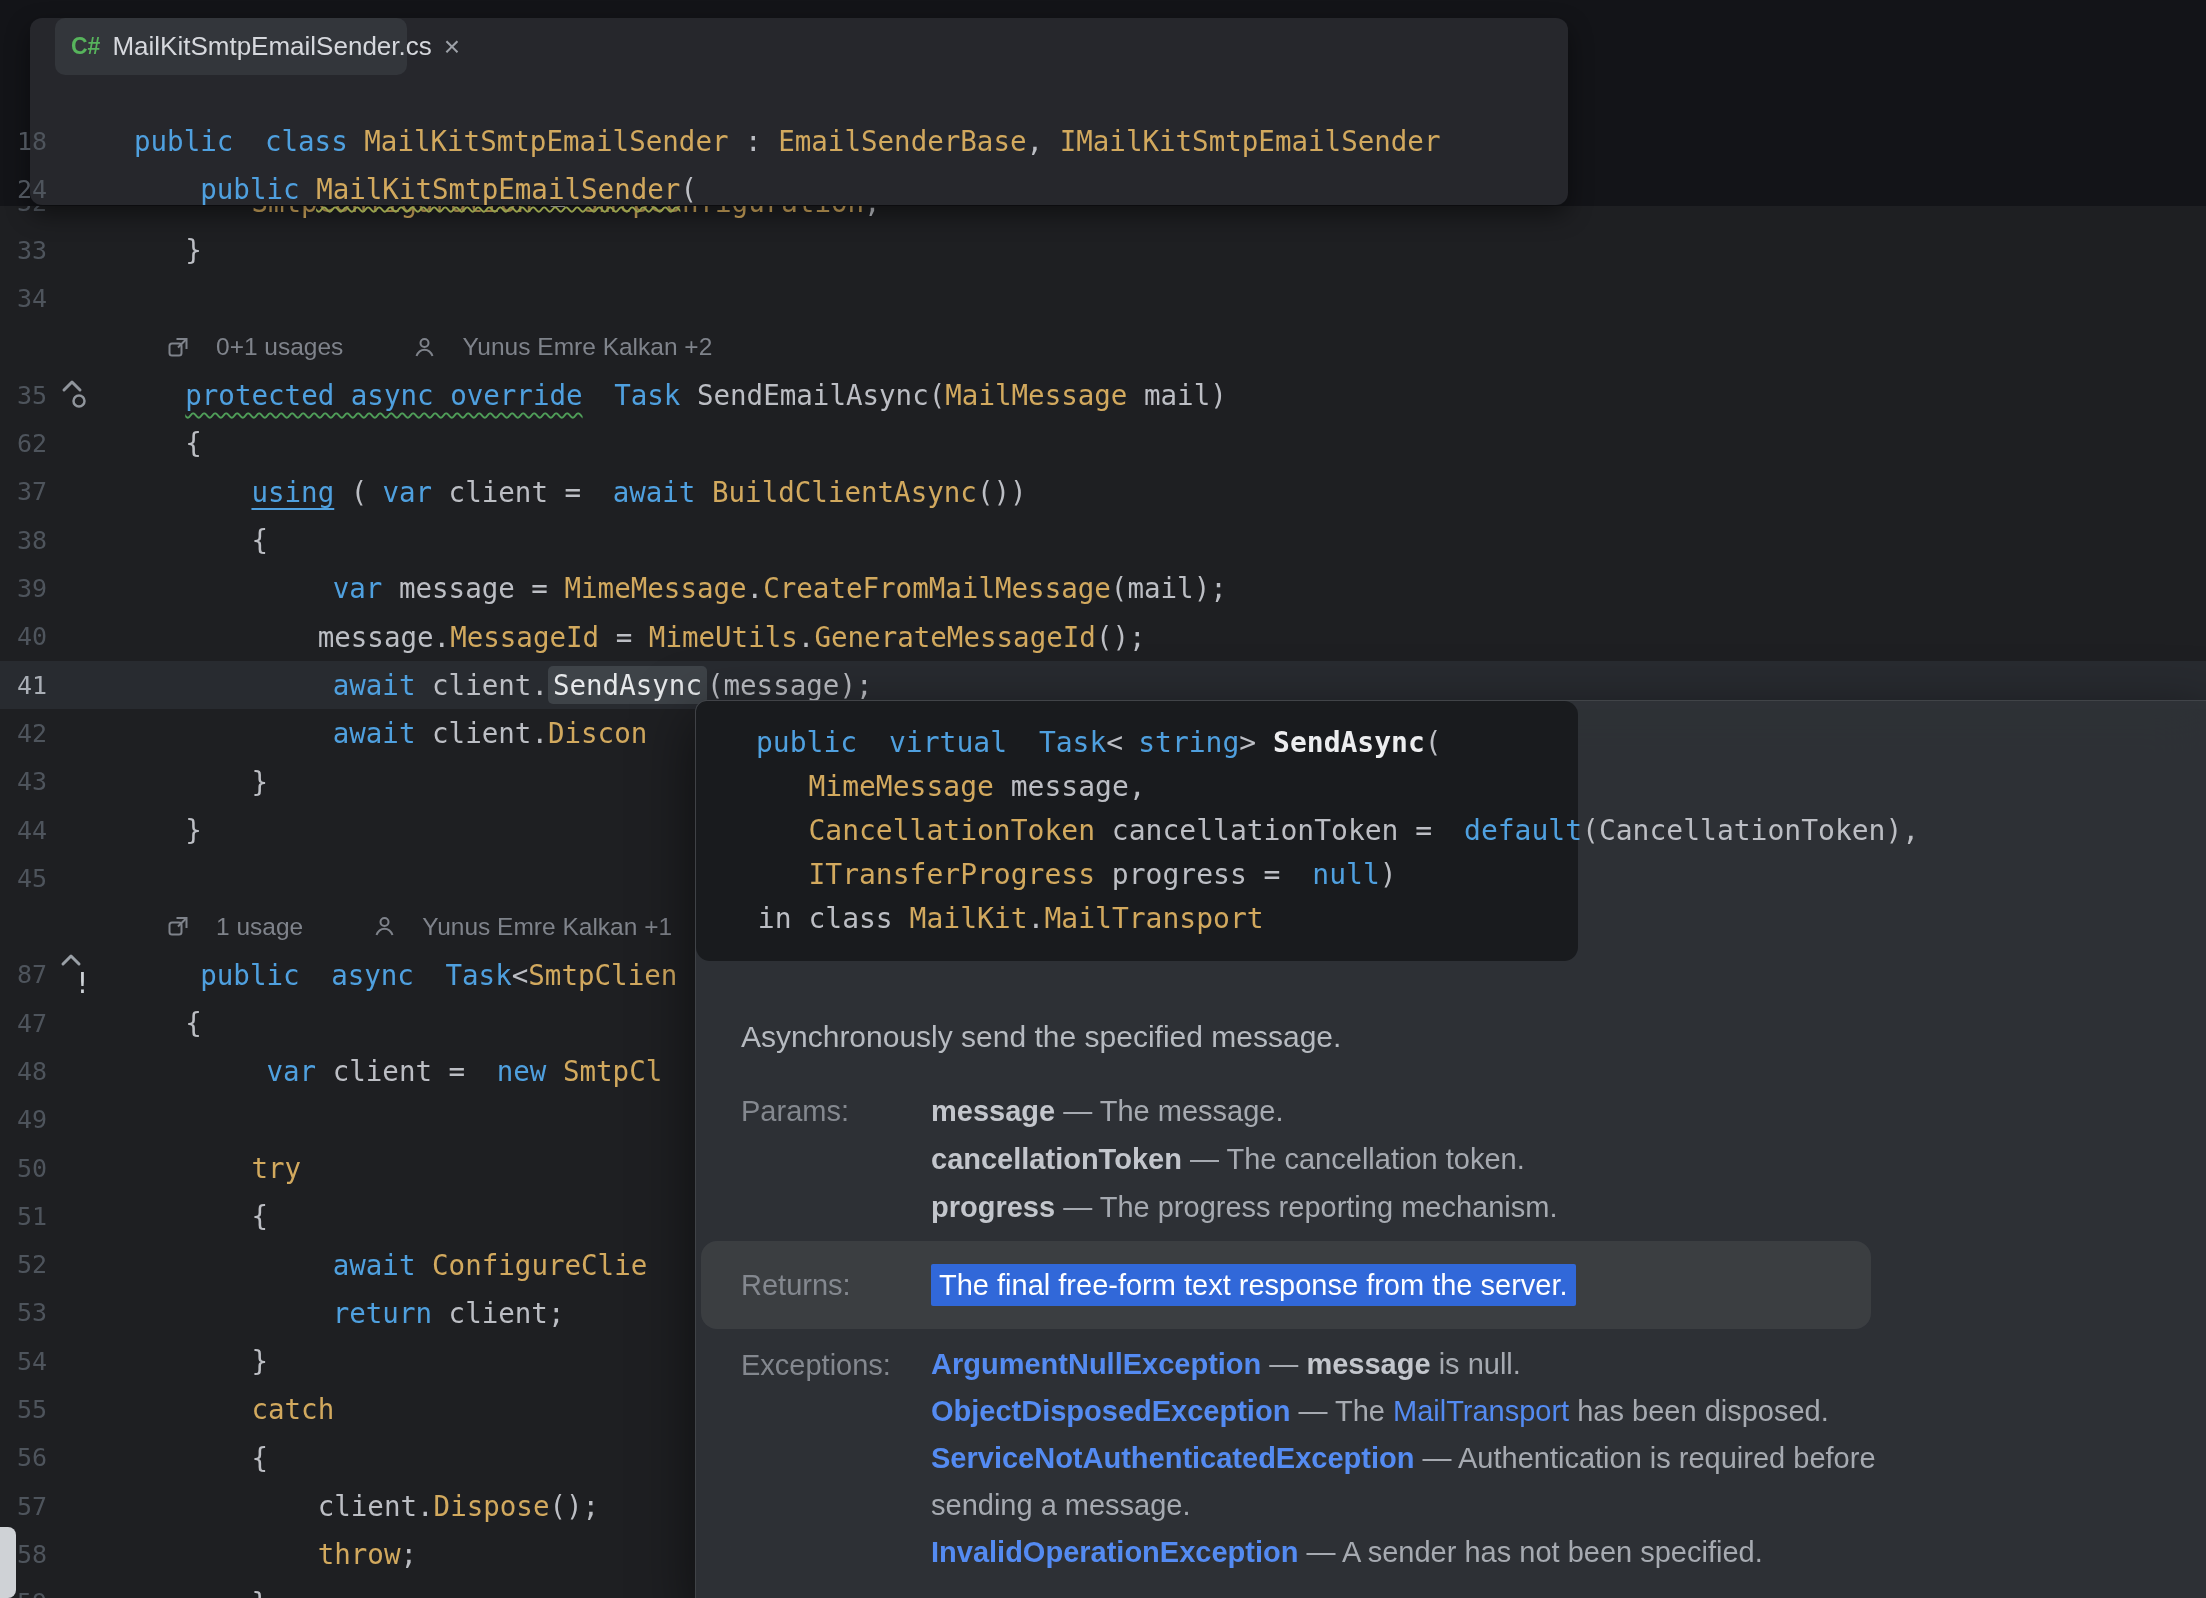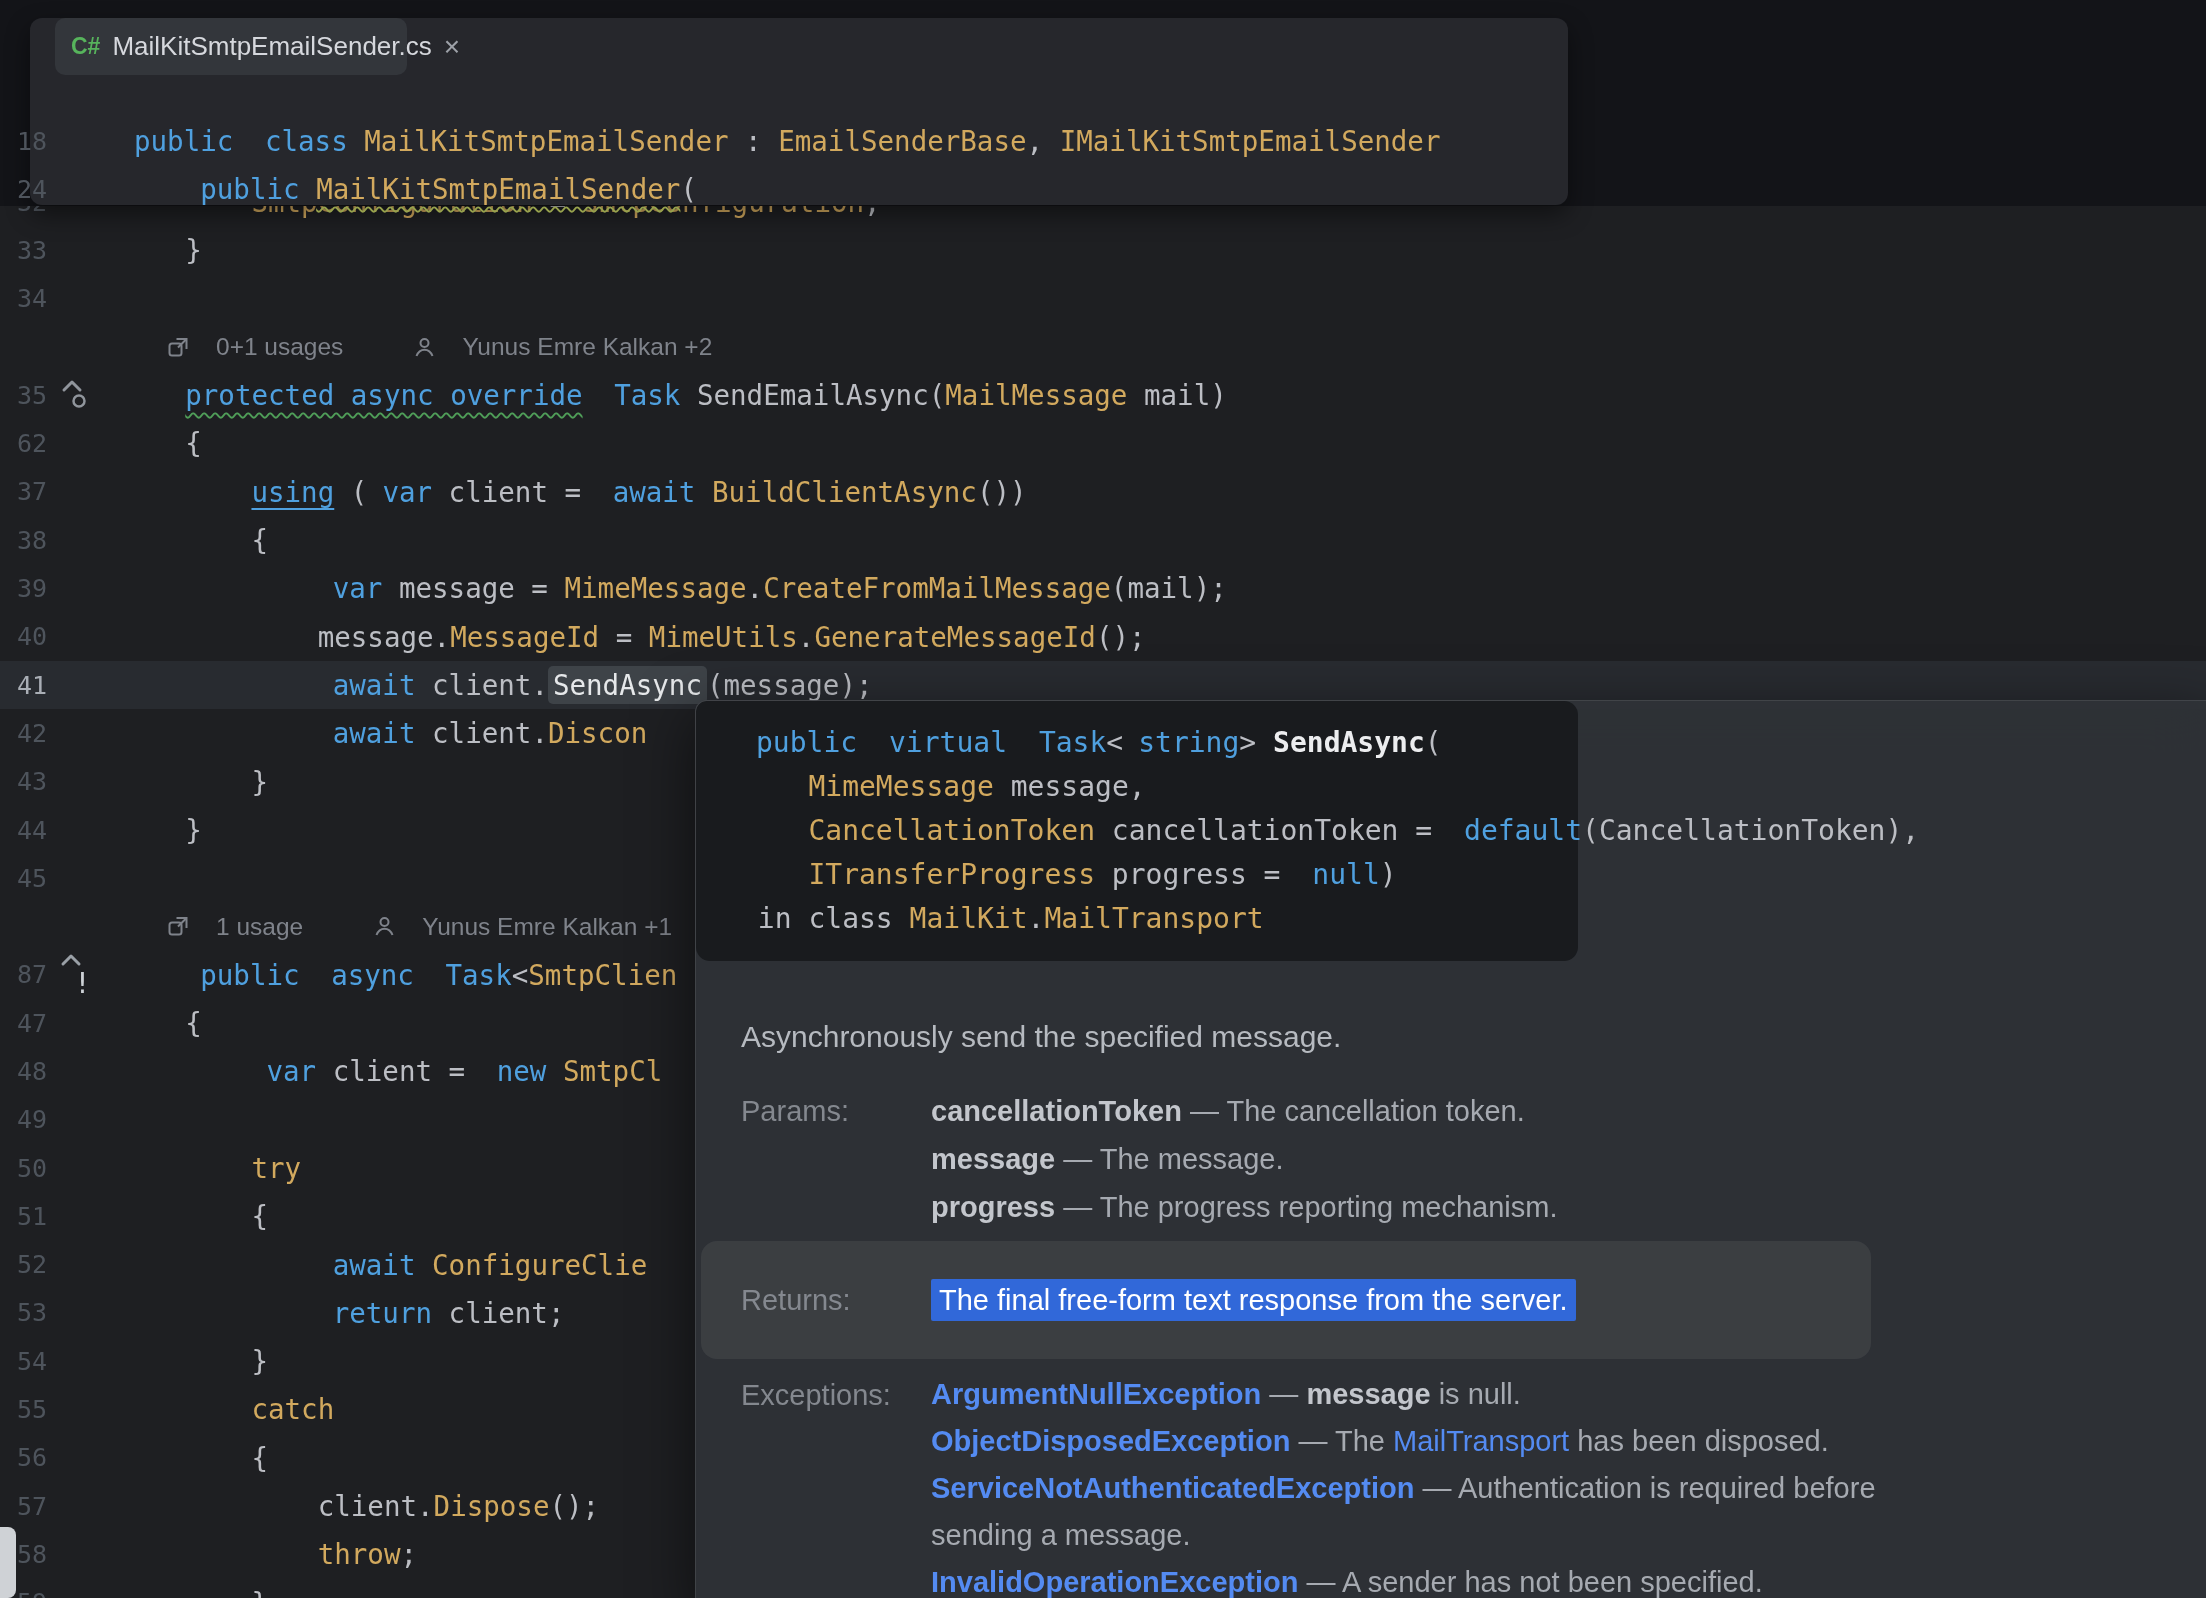--- a/index.html
+++ b/index.html
@@ -54,21 +54,21 @@
   .sig-block { width:882px; padding:20px 0 20px 45px; background:rgba(24,26,29,0.93);
                border-radius:10px 14px 14px 14px; }
   .sig-line { font:28px/44px "DejaVu Sans Mono", monospace; white-space:pre; color:#BDC1C7; }
   .doc-desc { margin:54px 0 0 45px; font-size:30px; line-height:44px; color:#B6BAC0; }
   .doc-row { display:flex; }
   .doc-label { flex:none; width:190px; color:#84888F; font-size:29px; line-height:48px; }
   .params { margin:28px 0 0 45px; }
   .params .doc-item { height:48px; line-height:48px; font-size:29px; }
   .p-name { font-weight:bold; color:#C3C6CC; }
   .p-desc { color:#A6AAB1; }
-  .returns-band { margin:10px 0 0 5px; width:1170px; height:118px; background:rgba(255,255,255,0.065);
+  .returns-band { margin:10px 0 0 5px; width:1170px; height:88px; background:rgba(255,255,255,0.065);
                   border-radius:16px; display:flex; align-items:center; padding-left:40px; }
   .returns-band .doc-label { line-height:normal; }
   .sel { background:#3168D9; color:#FFFFFF; padding:5px 8px; border-radius:2px; font-size:29px; }
   .exceptions { margin:12px 0 0 45px; }
   .exc-item { width:1250px; font-size:29px; line-height:47px; color:#A6AAB1; }
   .exc-name { font-weight:bold; color:#548BF2; }
   .exc-link { color:#548BF2; }
   .exc-b { font-weight:bold; color:#C3C6CC; }
 
   
@@ -302,22 +302,22 @@
       <div class="sig-line"><span class="tk-k">public</span><span class="tk-p"> </span><span class="tk-k">virtual</span><span class="tk-p"> </span><span class="tk-k">Task</span><span class="tk-p">&lt;</span><span class="tk-k">string</span><span class="tk-p">&gt; </span><span class="tk-b">SendAsync</span><span class="tk-p">(</span></div>
       <div class="sig-line"><span class="tk-p">    </span><span class="tk-c">MimeMessage</span><span class="tk-p"> message,</span></div>
       <div class="sig-line"><span class="tk-p">    </span><span class="tk-c">CancellationToken</span><span class="tk-p"> cancellationToken = </span><span class="tk-k">default</span><span class="tk-p">(CancellationToken),</span></div>
       <div class="sig-line"><span class="tk-p">    </span><span class="tk-c">ITransferProgress</span><span class="tk-p"> progress = </span><span class="tk-k">null</span><span class="tk-p">)</span></div>
       <div class="sig-line"><span class="tk-p"> in class </span><span class="tk-c">MailKit</span><span class="tk-p">.</span><span class="tk-c">MailTransport</span></div>
     </div>
   <div class="doc-desc">Asynchronously send the specified message.</div>
   <div class="doc-row params">
     <div class="doc-label">Params:</div>
     <div id="params-list">
+        <div class="doc-item"><span class="p-name">message</span><span class="p-desc"> — The message.</span></div>
         <div class="doc-item"><span class="p-name">cancellationToken</span><span class="p-desc"> — The cancellation token.</span></div>
-        <div class="doc-item"><span class="p-name">message</span><span class="p-desc"> — The message.</span></div>
         <div class="doc-item"><span class="p-name">progress</span><span class="p-desc"> — The progress reporting mechanism.</span></div>
       </div>
   </div>
   <div class="returns-band">
     <div class="doc-label">Returns:</div>
     <div><span class="sel">The final free-form text response from the server.</span></div>
   </div>
   <div class="doc-row exceptions">
     <div class="doc-label">Exceptions:</div>
     <div id="exc-list">

